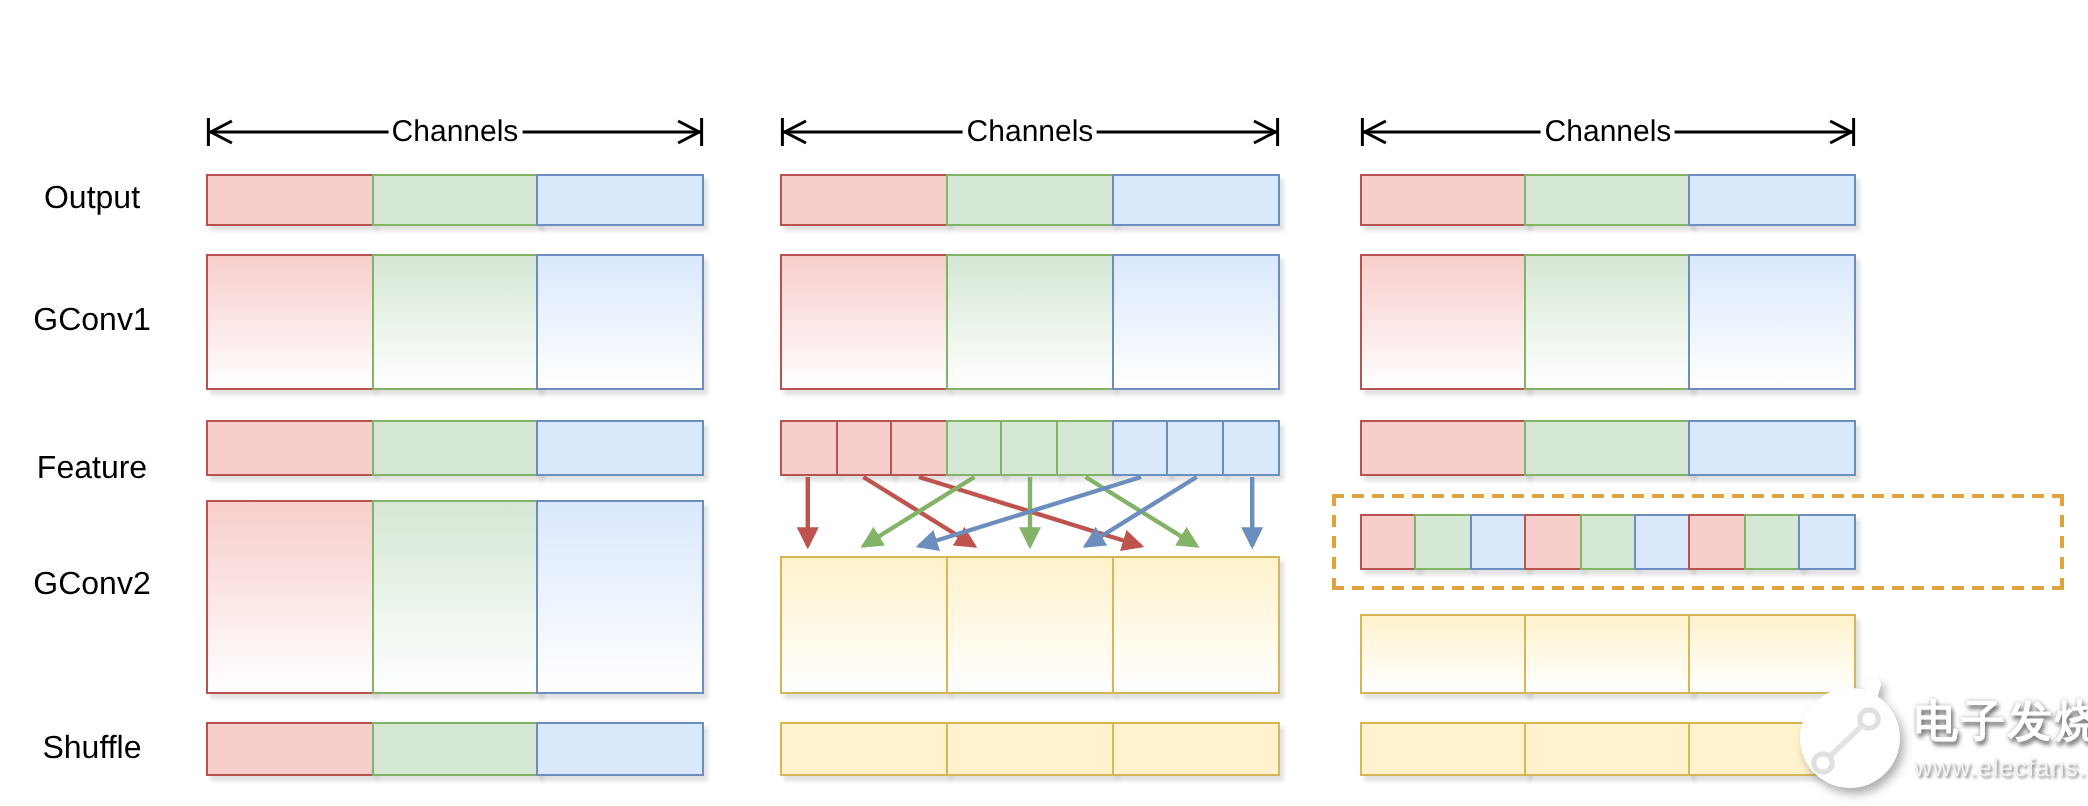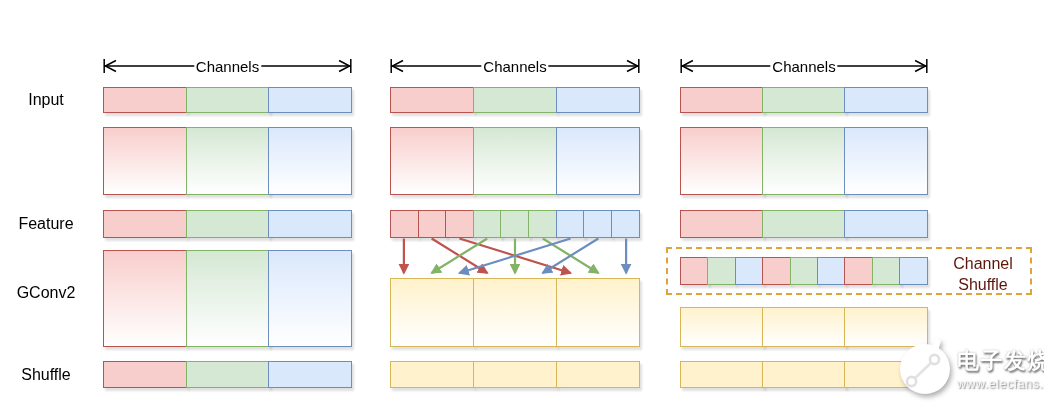--- a/index.html
+++ b/index.html
@@ -39,22 +39,23 @@
   .wm-url{
     font-size:12.5px;color:#f4f4f4;letter-spacing:0.5px;margin-top:1px;white-space:nowrap;
     text-shadow:1px 1px 1.5px rgba(110,110,110,0.85);
   }
 </style>
 </head>
 <body>
 
 <div id="canvas">
 
-  <div class="row-label" style="top:87px">Input</div>
-  <div class="row-label" style="top:211px">Feature</div>
+  <div class="row-label" style="top:87px">Output</div>
+  <div class="row-label" style="top:148px">GConv1</div>
+  <div class="row-label" style="top:222px">Feature</div>
   <div class="row-label" style="top:280px">GConv2</div>
   <div class="row-label" style="top:362px">Shuffle</div>
 
   <div class="channels-arrow" style="left:103px;width:249px">
     <svg viewBox="0 0 250 18" preserveAspectRatio="none">
       <line x1="1.2" y1="2" x2="1.2" y2="16"></line>
       <line x1="248.8" y1="2" x2="248.8" y2="16"></line>
       <line x1="1.2" y1="9" x2="248.8" y2="9"></line>
       <polyline points="13,3.5 2.4,9 13,14.5"></polyline>
       <polyline points="237,3.5 247.6,9 237,14.5"></polyline>
@@ -76,21 +77,20 @@
       <line x1="1.2" y1="2" x2="1.2" y2="16"></line>
       <line x1="248.8" y1="2" x2="248.8" y2="16"></line>
       <line x1="1.2" y1="9" x2="248.8" y2="9"></line>
       <polyline points="13,3.5 2.4,9 13,14.5"></polyline>
       <polyline points="237,3.5 247.6,9 237,14.5"></polyline>
     </svg>
     <span class="channels-text">Channels</span>
   </div>
 
   <div class="dashed-box" id="shuffle-outline" style="left: 666px; top: 247px; width: 366px; height: 48px; border-color: rgb(224, 163, 59);"></div>
-  <div class="shuffle-label" id="shuffle-label" style="left: 938px; top: 253px; color: rgb(94, 21, 12);">Channel Shuffle</div>
 
   <div class="watermark">
     <svg class="wm-logo" width="58" height="58" viewBox="0 0 58 58">
       <circle cx="29" cy="30" r="25" fill="#ffffff"></circle>
       <path d="M41,3 L36,20" stroke="#ffffff" stroke-width="7" fill="none" stroke-linecap="round"></path>
       <line x1="16" y1="42" x2="38" y2="21" stroke="#e3e3e3" stroke-width="2.6"></line>
       <circle cx="15.5" cy="42.5" r="4.6" fill="#ffffff" stroke="#e0e0e0" stroke-width="2.6"></circle>
       <circle cx="38.5" cy="20.5" r="4.6" fill="#ffffff" stroke="#e0e0e0" stroke-width="2.6"></circle>
     </svg>
     <div class="wm-text">

